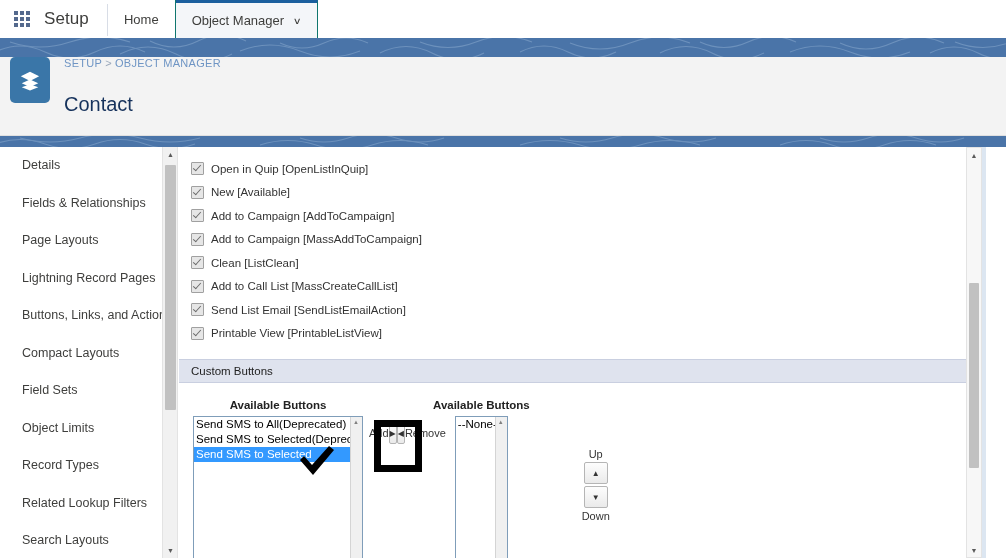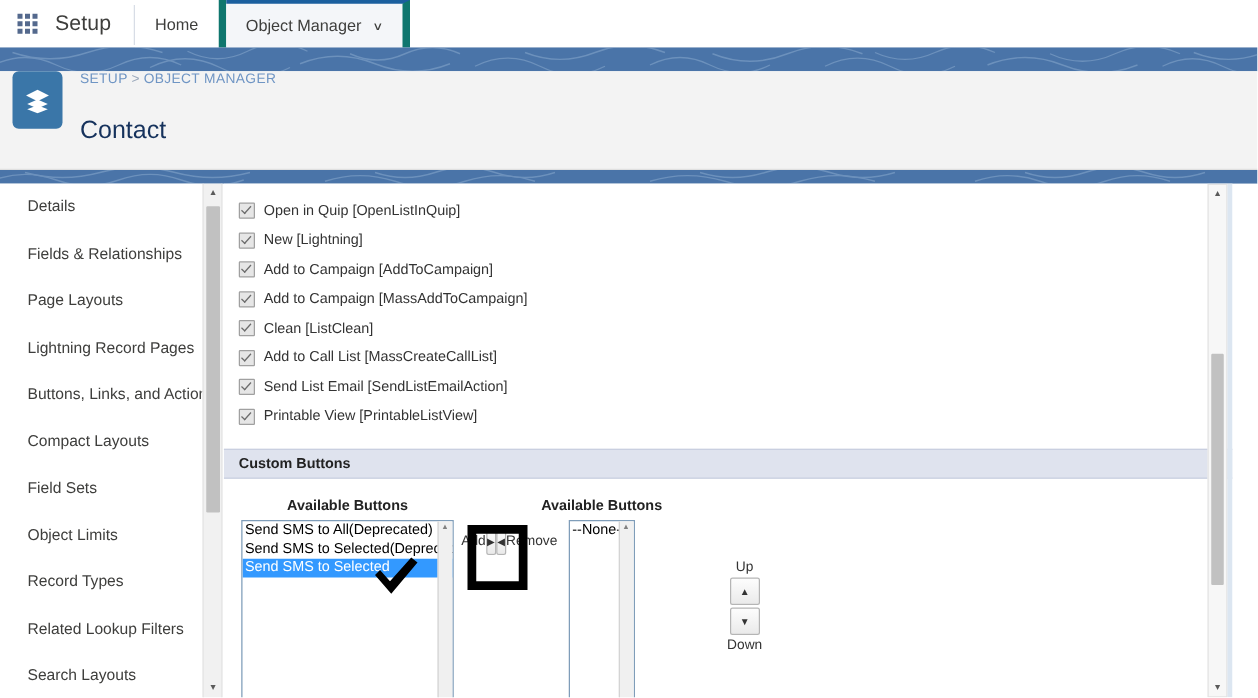--- a/index.html
+++ b/index.html
@@ -40,21 +40,21 @@
     font-size: 17px; color: #3e3e3c;
     padding-right: 18px;
     letter-spacing: .1px;
   }
   .navdivider { width: 1px; background: #d8dde6; margin: 4px 0 2px 0; }
   .navtabs { display: flex; align-items: stretch; }
   .navtab {
     display: flex; align-items: center;
     padding: 0 16px;
     font-size: 13px; color: #3e3e3c;
-    border-right: 6px solid #0f766e;
+    border-right: 1px solid #0f766e;
     background: #ffffff;
     cursor: pointer;
     position: relative;
   }
   .navtab.active {
     background: #f4f6f9;
     border-top: 3px solid #1b5f9e;
     padding-top: 0px;
   }
   .navtab .caret {
@@ -201,21 +201,21 @@
   .sec-head {
     margin-top: 14px;
     height: 22px;
     line-height: 22px;
     background: #dfe3ee;
     border-top: 1px solid #c9cfe0;
     border-bottom: 1px solid #c9cfe0;
     font-size: 11.5px;
     color: #222222;
     padding-left: 12px;
-    font-weight: bold;
+    font-weight: normal;
   }
 
   
   .picker {
     position: relative;
     margin-top: 16px;
     padding-left: 14px;
     display: flex;
     align-items: flex-start;
   }
@@ -437,21 +437,21 @@
 
     <div class="mainpane">
 
       <div class="chk-list">
         <div class="chk-row">
           <span class="chk-box"></span>
           <span>Open in Quip [OpenListInQuip]</span>
         </div>
         <div class="chk-row">
           <span class="chk-box"></span>
-          <span>New [Lightning]</span>
+          <span>New [Available]</span>
         </div>
         <div class="chk-row">
           <span class="chk-box"></span>
           <span>Add to Campaign [AddToCampaign]</span>
         </div>
         <div class="chk-row">
           <span class="chk-box"></span>
           <span>Add to Campaign [MassAddToCampaign]</span>
         </div>
         <div class="chk-row">

